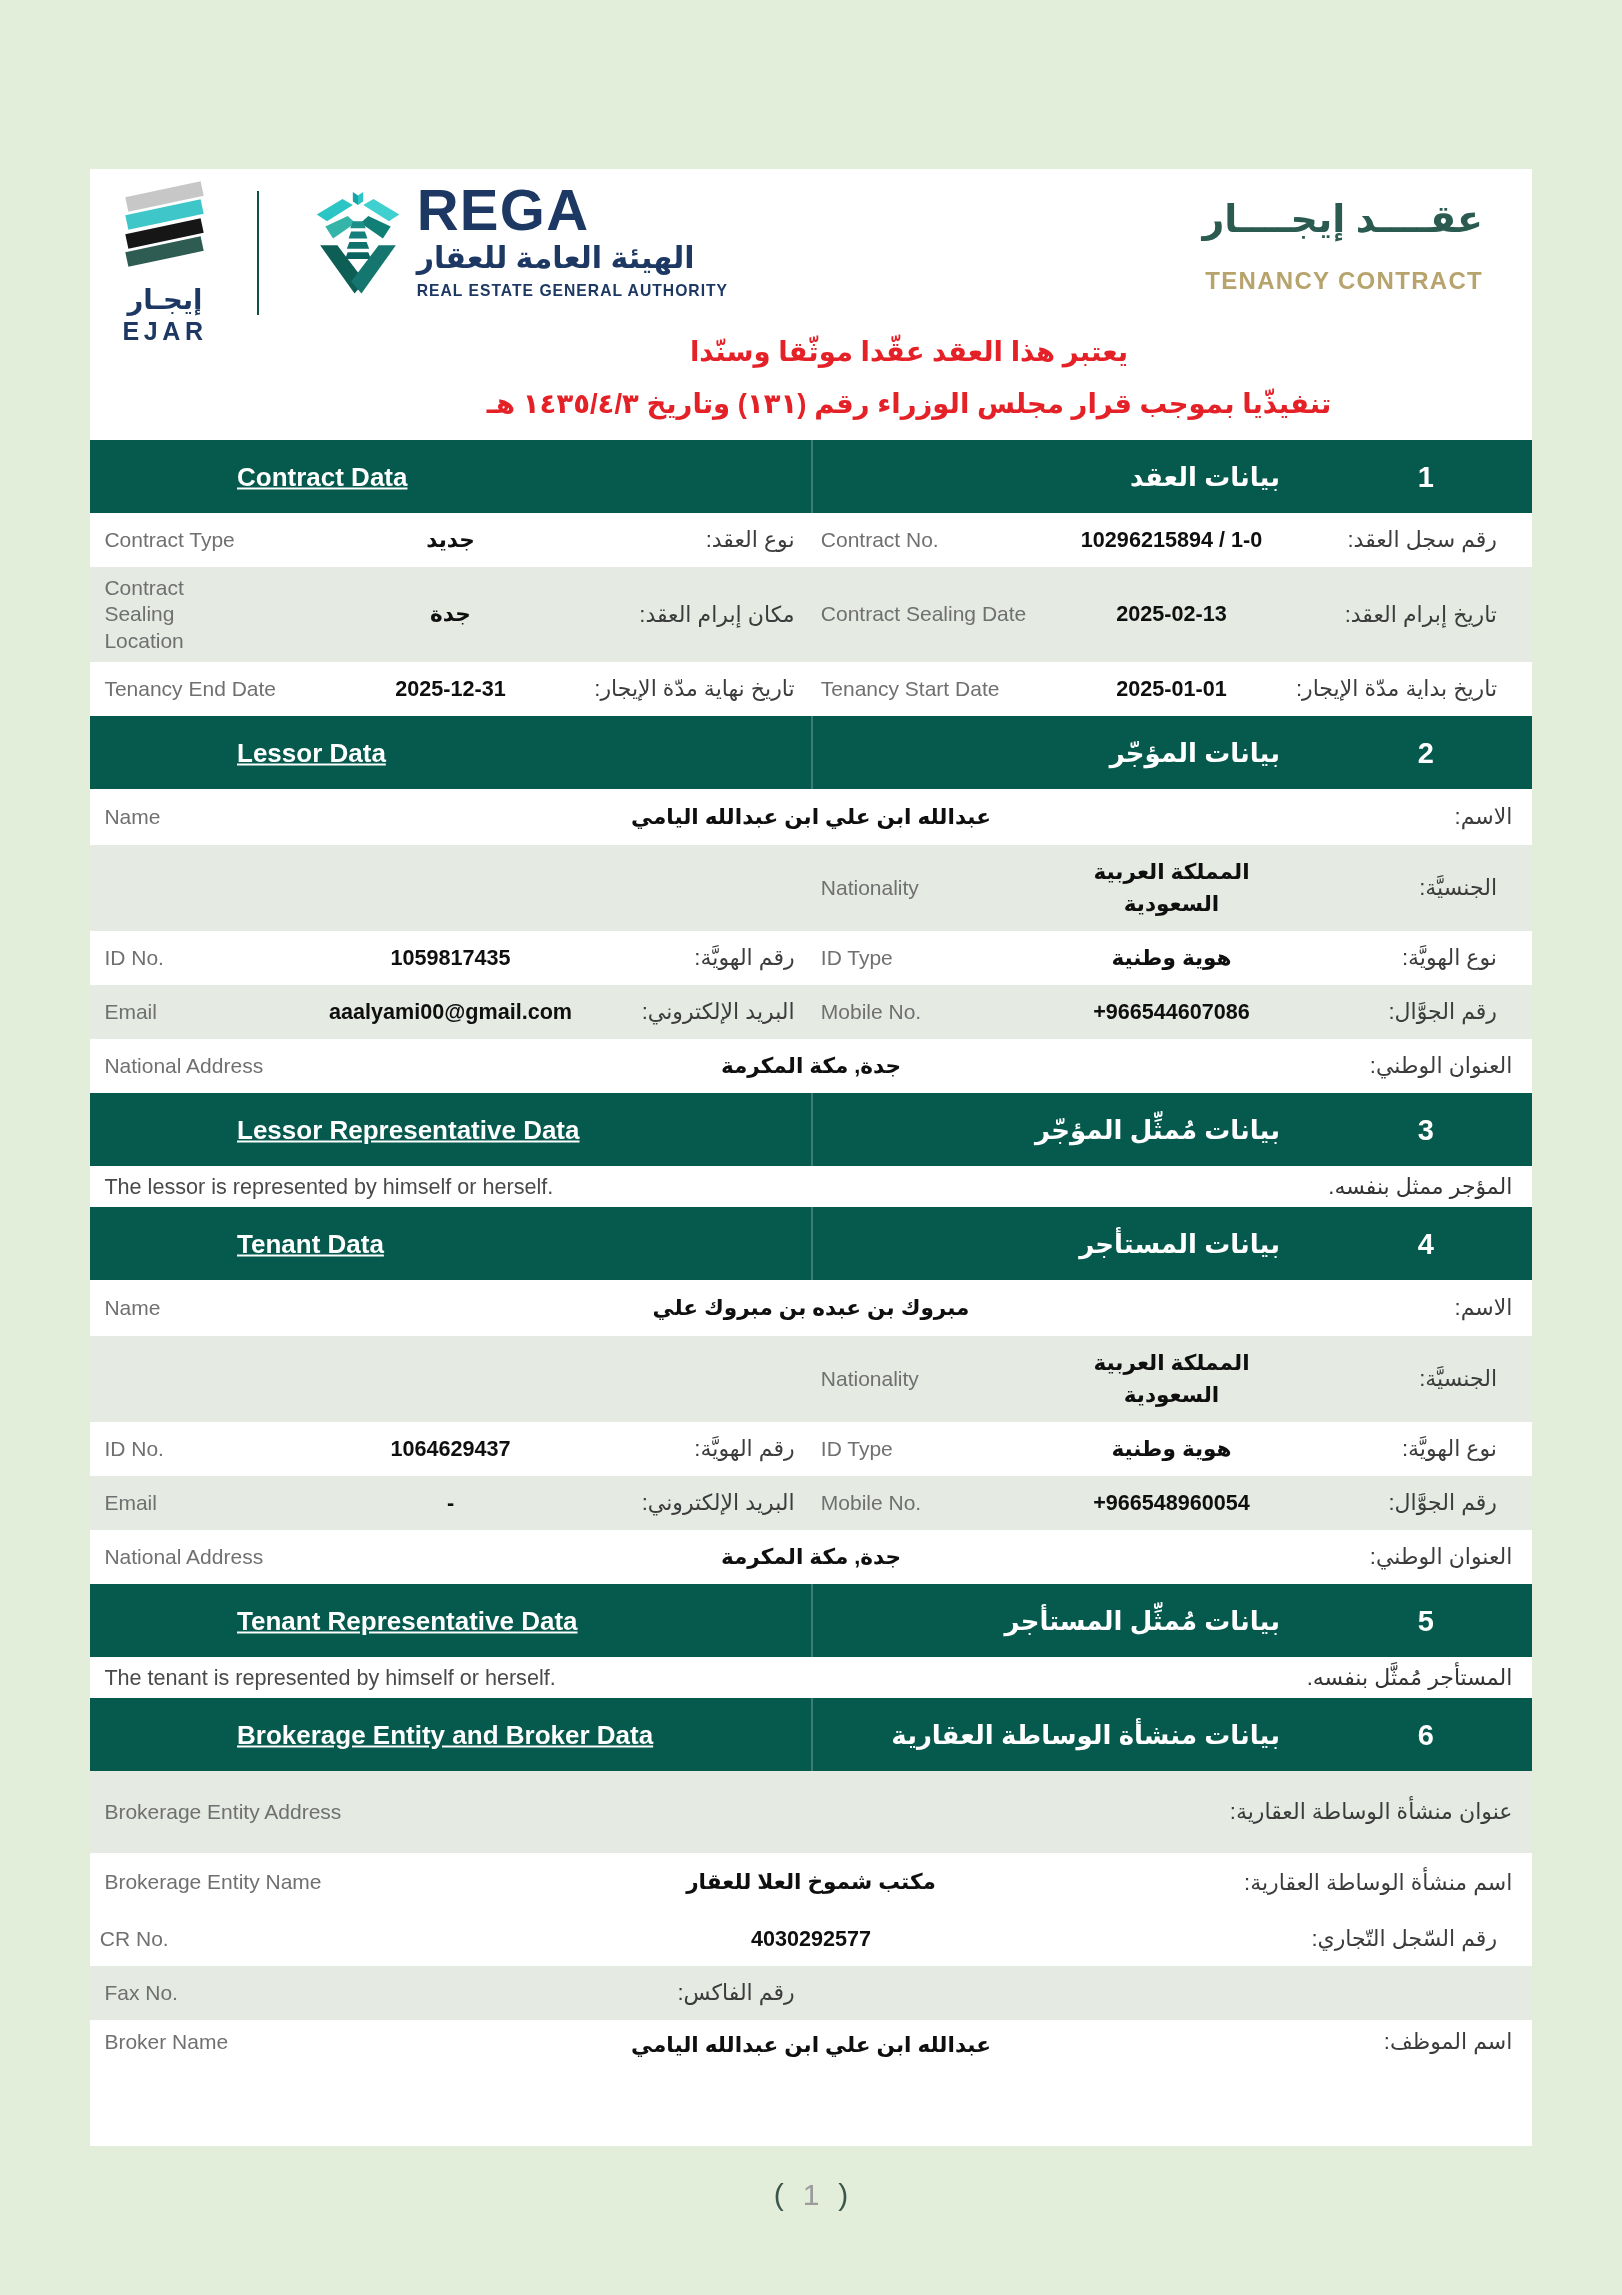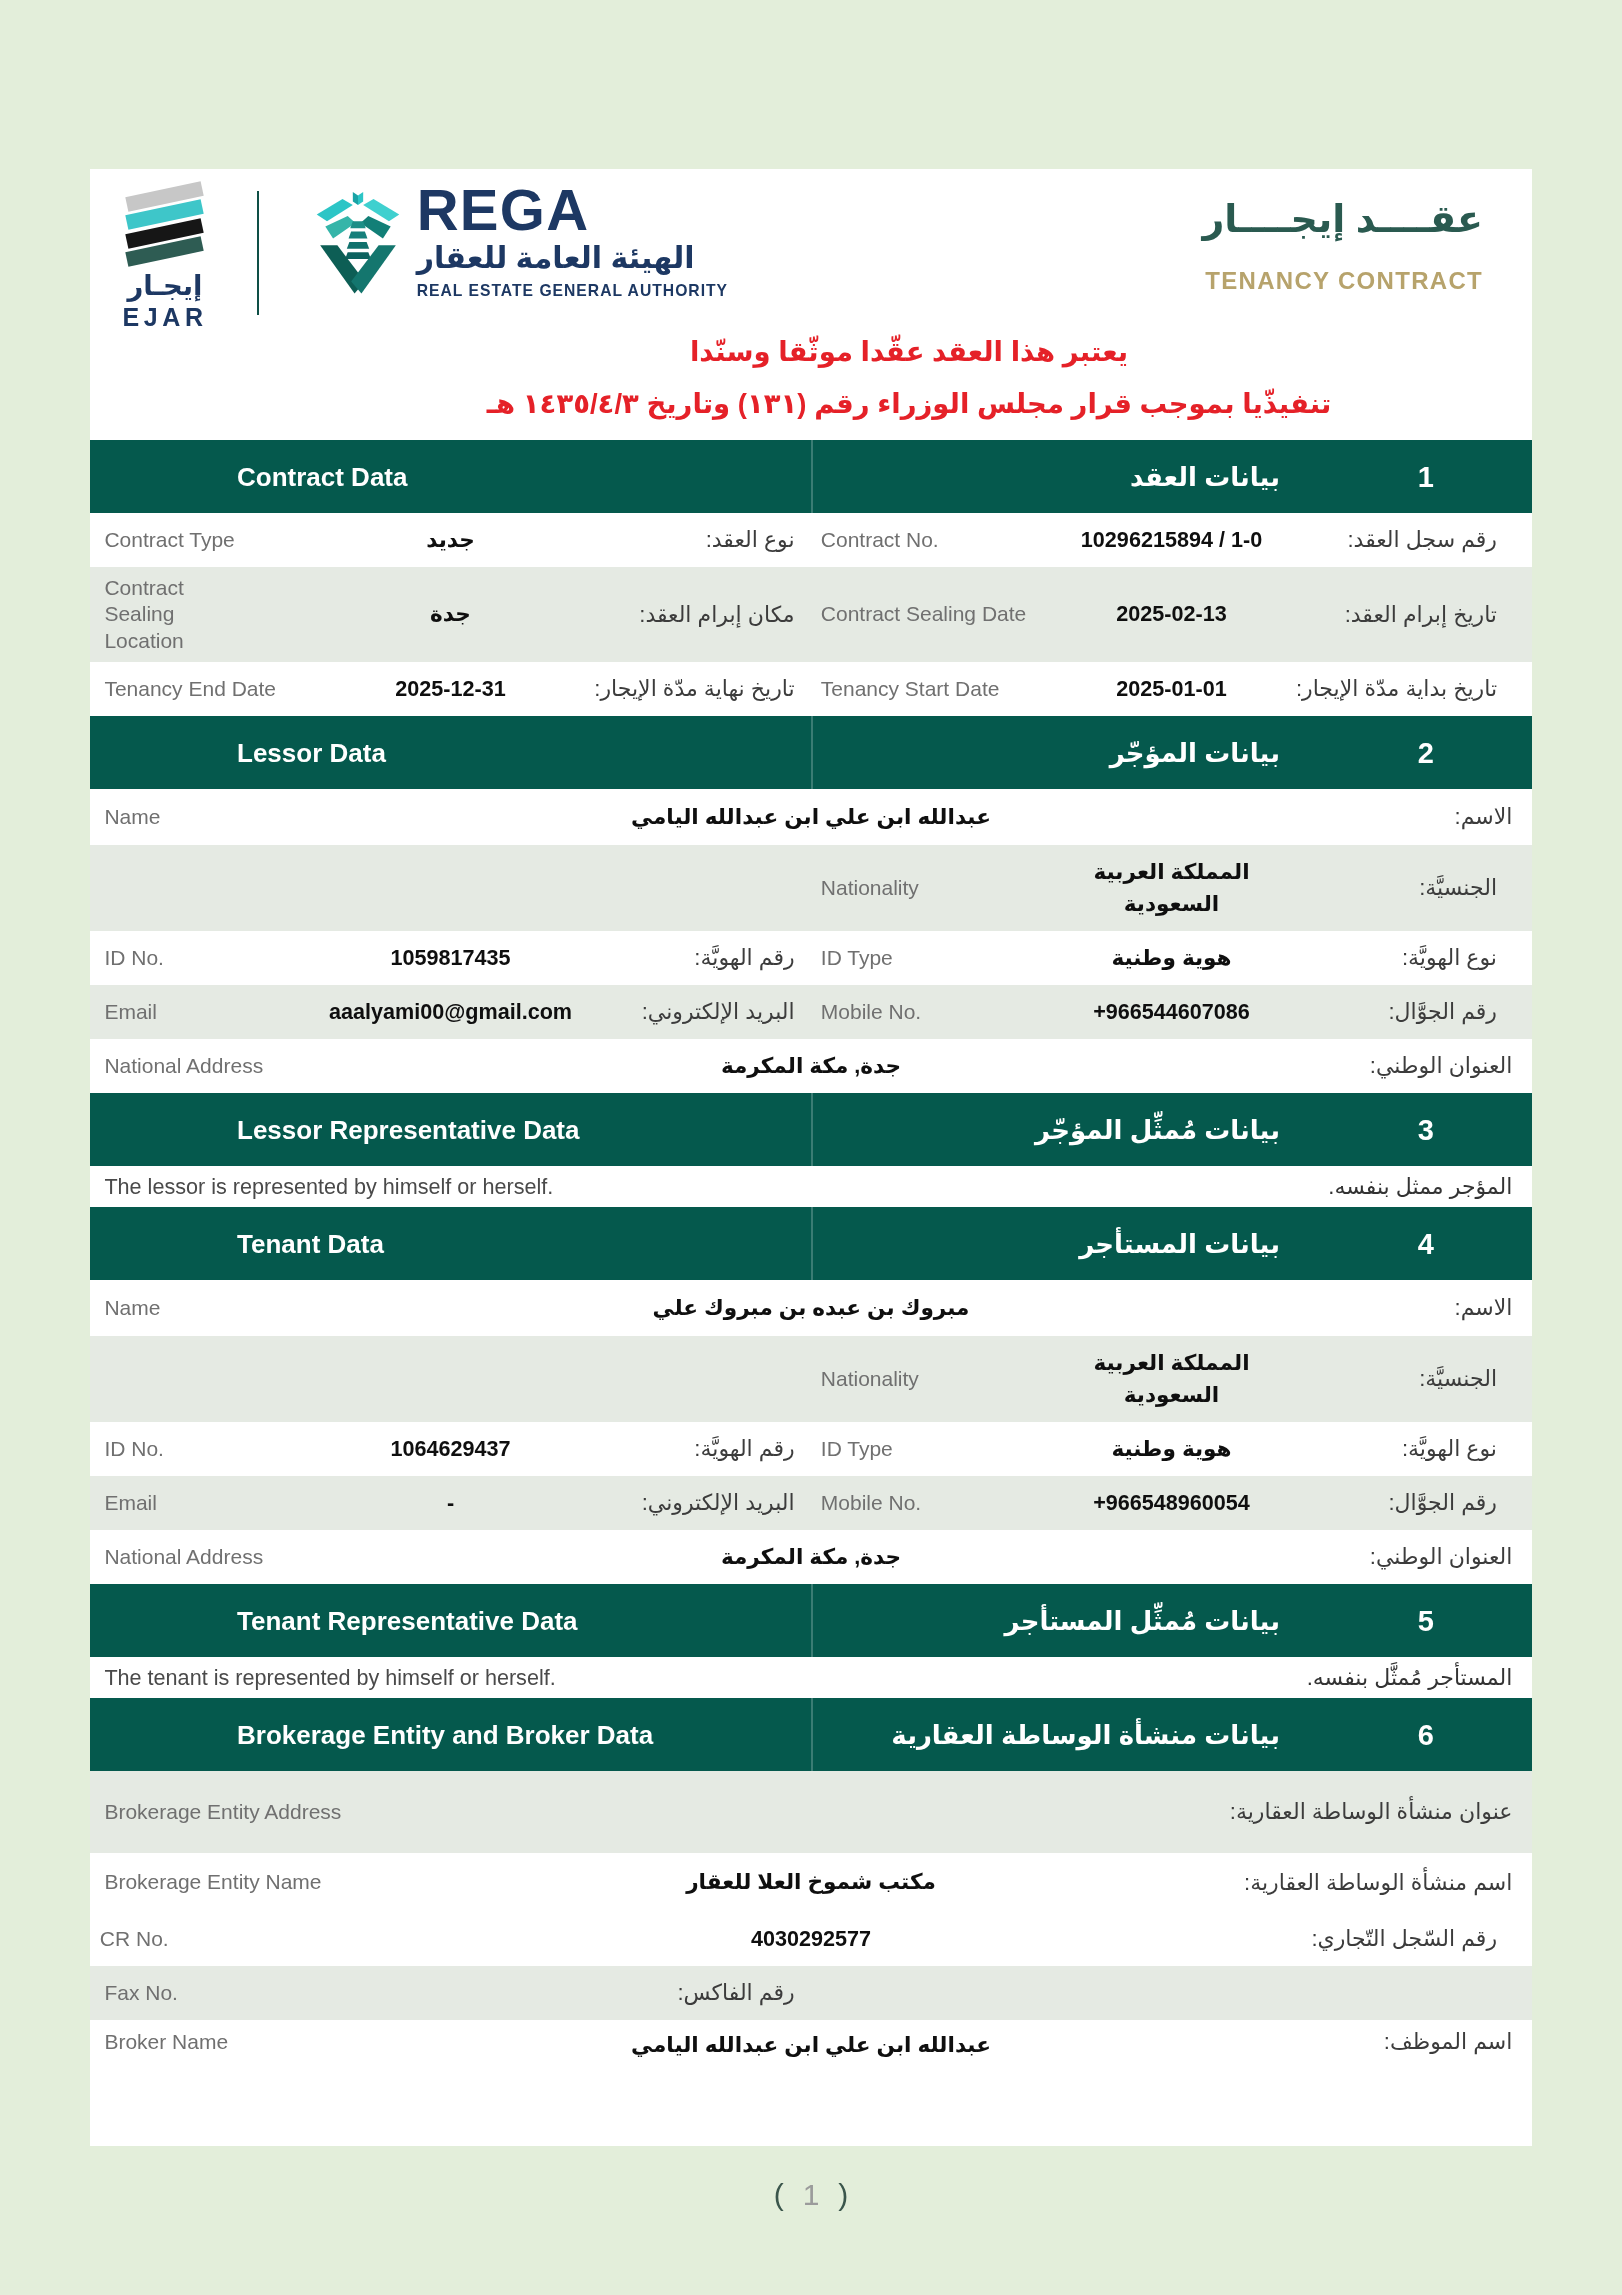--- a/index.html
+++ b/index.html
@@ -25,38 +25,38 @@
   }
   
   .logo-header{height:162px;display:flex;align-items:flex-start;position:relative;padding-top:15.7px;}
   .ejar-logo{margin-left:29px;width:92px;display:flex;flex-direction:column;align-items:center;}
   .ejar-stripes{position:relative;width:85px;height:80px;}
   .stripe{position:absolute;width:77px;height:15px;left:3.9px;transform:rotate(-12deg);}
   .stripe.s1{top:3.9px;background:#c7c7c7;}
   .stripe.s2{top:22px;background:#3ec6c9;}
   .stripe.s3{top:41px;background:#161616;}
   .stripe.s4{top:59px;background:#2e5c53;}
-  .ejar-ar{font-size:27.5px;font-weight:bold;color:var(--navy);margin-top:4px;}
+  .ejar-ar{font-size:27.5px;font-weight:bold;color:var(--navy);margin-top:18px;}
   .ejar-en{font-size:25px;font-weight:bold;color:var(--navy);letter-spacing:4.6px;margin-top:1.3px;}
   .logo-divider{width:2px;height:124px;background:#0e4f46;margin:6.5px 0 0 46px;}
   .rega{display:flex;margin-left:56px;}
   .rega-icon{width:86px;height:131px;}
   .rega-text{margin-left:15.7px;display:flex;flex-direction:column;}
   .rega-word{font-size:58px;font-weight:bold;color:var(--navy);line-height:.85;letter-spacing:1.3px;}
   .rega-ar{font-size:30px;font-weight:bold;color:var(--navy);margin-top:6.5px;text-align:left;}
   .rega-cap{font-size:15.7px;font-weight:bold;color:var(--navy);letter-spacing:1px;margin-top:6.5px;}
   .doc-titles{position:absolute;right:49px;top:27.5px;text-align:right;}
   .doc-title-ar{font-size:38px;font-weight:bold;color:var(--title-teal);}
   .doc-title-en{font-size:24px;font-weight:bold;color:var(--gold);letter-spacing:1.3px;margin-top:26px;}
   .disclaimer{height:109px;padding-left:196px;text-align:center;display:flex;flex-direction:column;gap:19.6px;padding-top:3.9px;}
   .disclaimer div{font-size:27.5px;font-weight:bold;color:var(--red);}
   
   .bar{height:73px;background:var(--teal);position:relative;flex:none;}
   .bar::after{content:"";position:absolute;left:50%;top:0;bottom:0;width:2px;background:rgba(255,255,255,.22);}
-  .bar-en{position:absolute;left:147px;top:50%;transform:translateY(-50%);color:#fff;font-weight:bold;font-size:26px;}
+  .bar-en{position:absolute;left:147px;top:50%;transform:translateY(-50%);color:#fff;font-weight:bold;font-size:26px;text-decoration:underline;}
   .bar-ar{position:absolute;right:252px;top:50%;transform:translateY(-50%);color:#fff;font-weight:bold;font-size:26px;}
   .bar-num{position:absolute;right:98px;top:50%;transform:translateY(-50%);color:#fff;font-weight:bold;font-size:29px;}
   
   .row{display:flex;align-items:center;flex:none;position:relative;}
   .white{background:#fff;}
   .alt{background:var(--row-alt);}
   .h78{height:41px;}.h82{height:54px;}.h85{height:56px;}.h90{height:59px;}
   .h125{height:82px;}.h131{height:86px;}.h145{height:95px;}.h163{height:107px;align-items:flex-start;padding-top:9.2px;}
   .half{position:relative;flex:1;height:100%;display:flex;align-items:center;justify-content:center;}
   .h163 .half,.h163.row-full{align-items:flex-start;padding-top:9.2px;}

